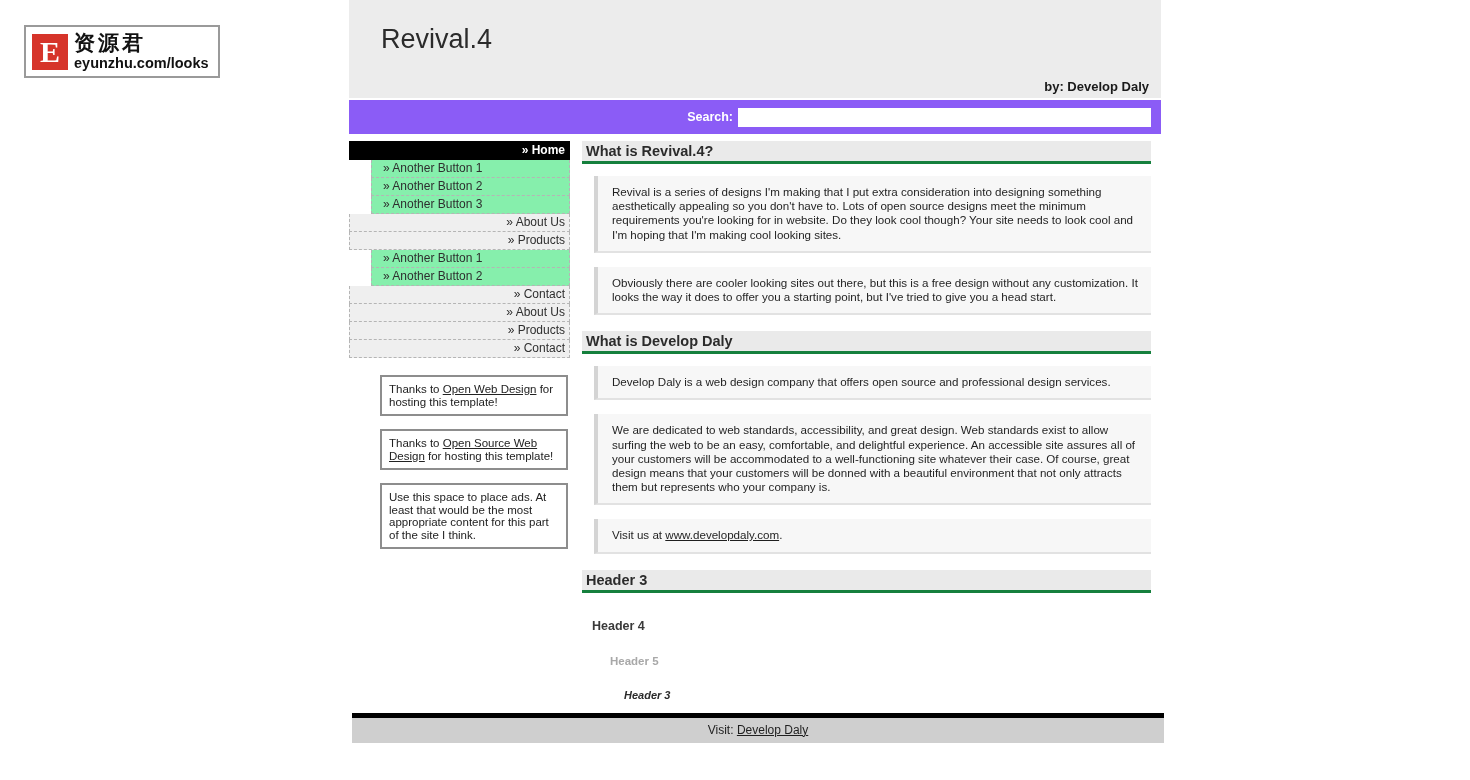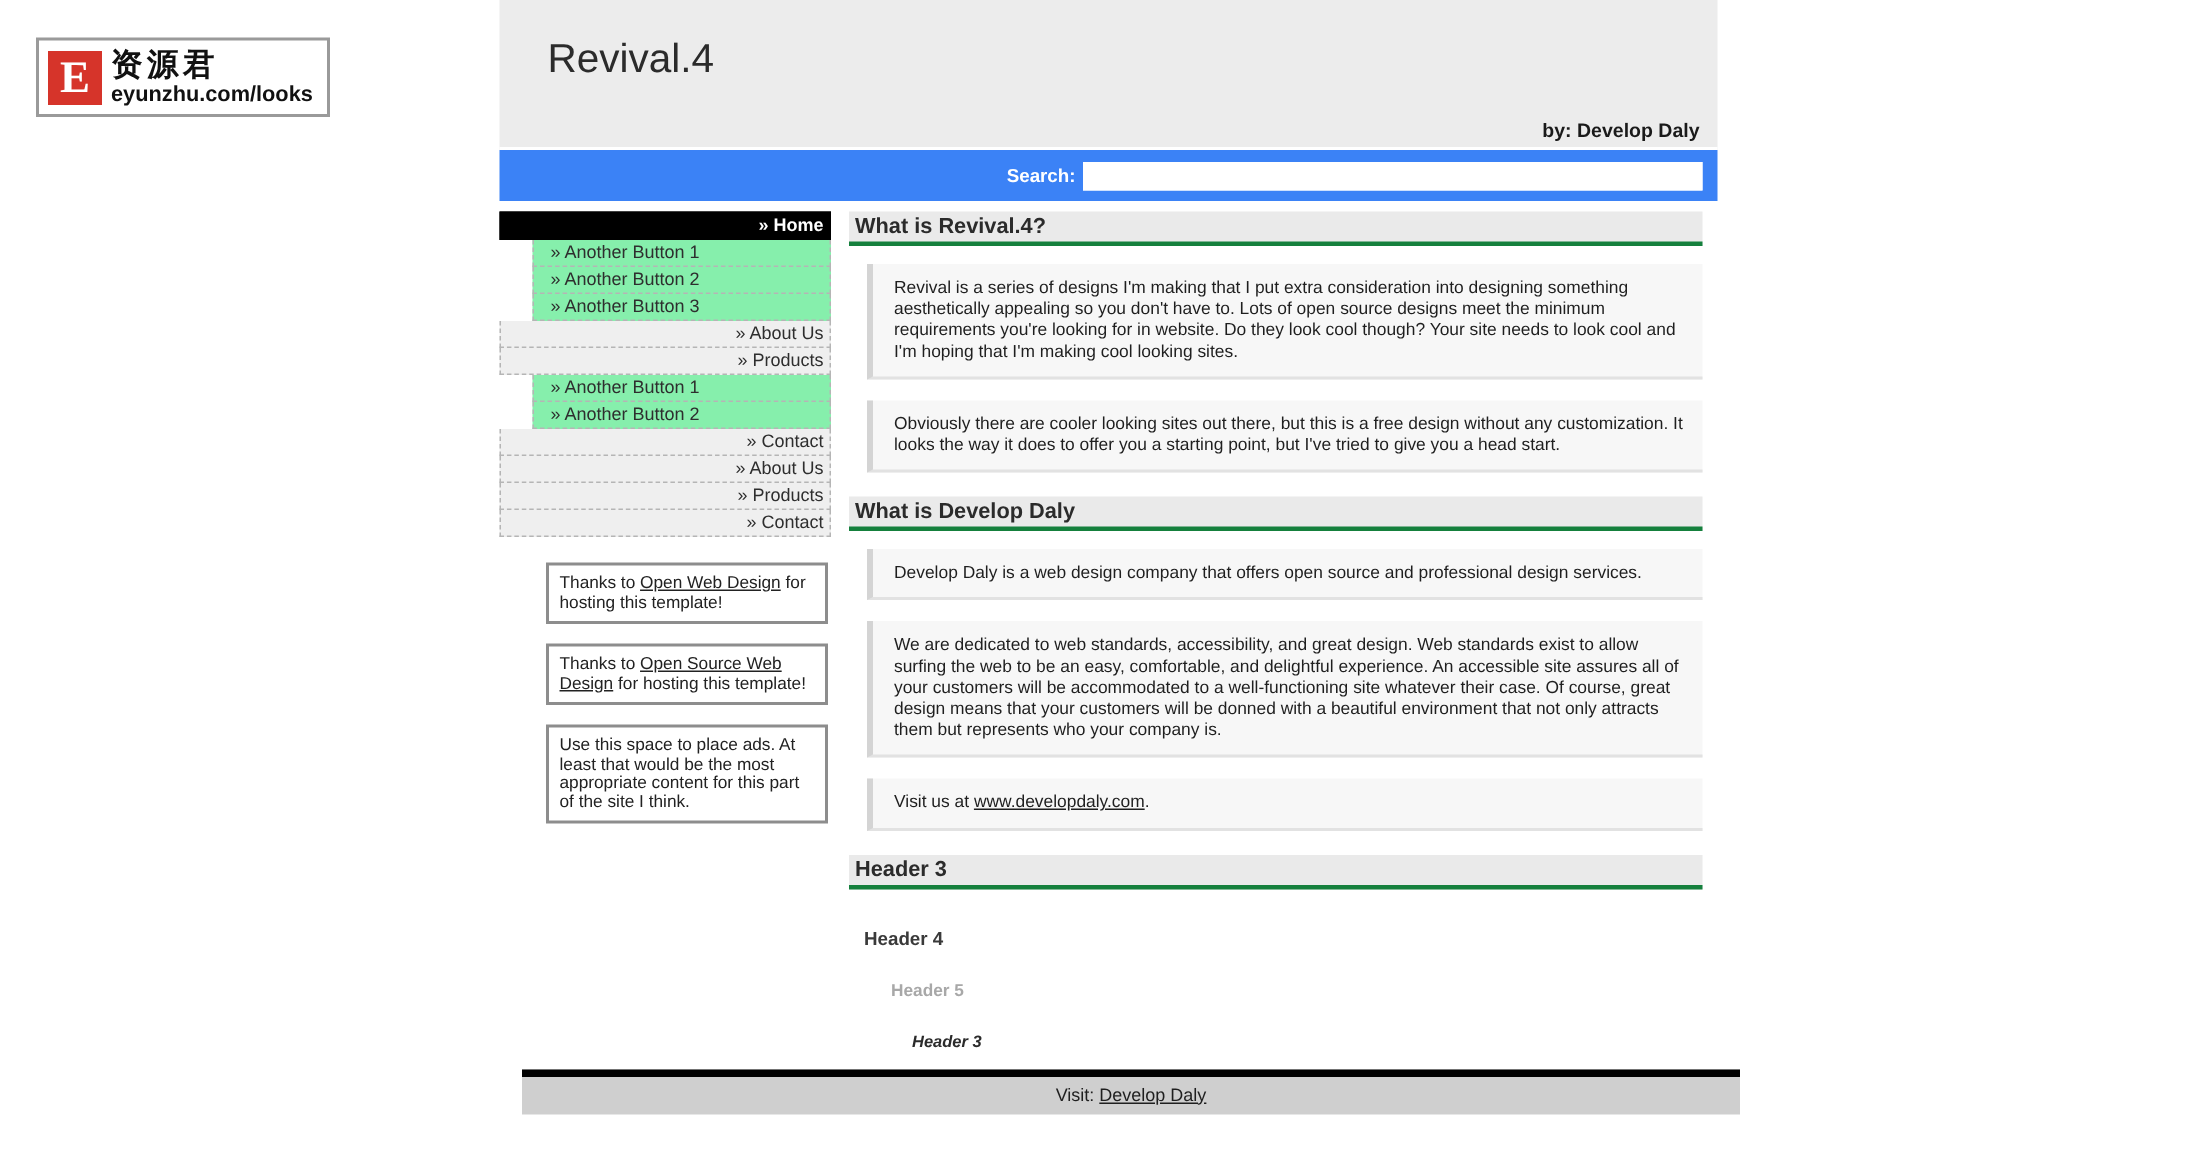--- a/index.html
+++ b/index.html
@@ -54,21 +54,21 @@
     font-size: 14.5px;
     font-weight: bold;
     color: #111111;
     display: block;
     margin-top: 2px;
   }
 
   
   #wrapper {
     position: absolute;
-    left: 333px;
+    left: 349px;
     top: 0;
     width: 812px;
   }
 
   
   #titlebar {
     background: #ececec;
     height: 100px;
     position: relative;
     border-bottom: 2px solid #ffffff;
@@ -86,21 +86,21 @@
     position: absolute;
     right: 12px;
     bottom: 4px;
     font-size: 13px;
     font-weight: bold;
     color: #1a1a1a;
   }
 
   
   #searchbar {
-    background: #3b82f6;
+    background: #8b5cf6;
     height: 34px;
     display: flex;
     align-items: center;
     justify-content: flex-end;
     padding-right: 10px;
   }
   #search-label {
     color: #ffffff;
     font-size: 12.5px;
     font-weight: bold;
@@ -212,21 +212,21 @@
     font-size: 11px;
     font-weight: bold;
     font-style: italic;
     color: #2b2b2b;
     margin: 22px 0 0 36px;
   }
 
   
   #footer {
     margin-top: 12px;
-    margin-left: 15px;
+    margin-left: 3px;
     width: 812px;
     background: #cfcfcf;
     border-top: 5px solid #000000;
     text-align: center;
     font-size: 12px;
     color: #1f1f1f;
     padding: 5px 0 6px 0;
   }
   #footer a { color: #1f1f1f; text-decoration: underline; }
   #footer-pad { height: 12px; }

